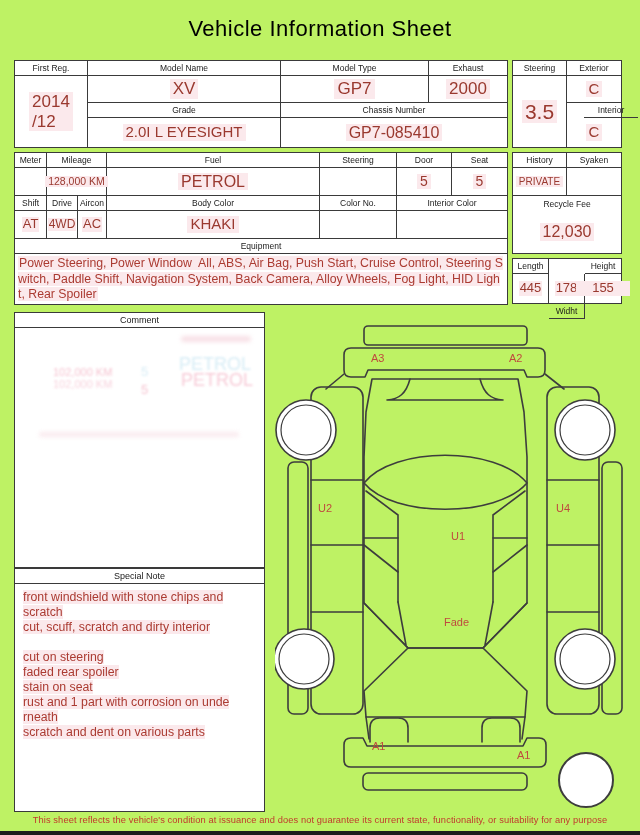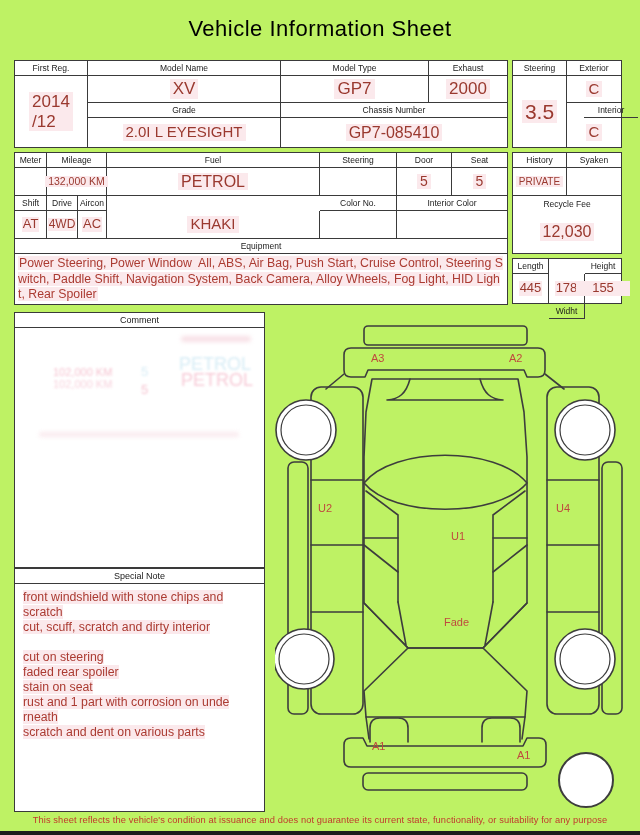--- a/index.html
+++ b/index.html
@@ -80,37 +80,38 @@
   <div class="c lbl bR bB" style="left:15px;top:153px;width:32px;height:15px;">Meter</div>
   <div class="c lbl bR bB" style="left:47px;top:153px;width:60px;height:15px;">Mileage</div>
   <div class="c lbl bR bB" style="left:107px;top:153px;width:213px;height:15px;">Fuel</div>
   <div class="c lbl bR bB" style="left:320px;top:153px;width:77px;height:15px;">Steering</div>
   <div class="c lbl bR bB" style="left:397px;top:153px;width:55px;height:15px;">Door</div>
   <div class="c lbl bB" style="left:452px;top:153px;width:55px;height:15px;">Seat</div>
   <div class="c val bR bB" style="left:15px;top:168px;width:32px;height:28px;">
       <span></span>
     </div>
   <div class="c val bR bB" style="left:47px;top:168px;width:60px;height:28px;font-size:10.5px;">
-      <span class="hl">132,000 KM</span>
+      <span class="hl">128,000 KM</span>
     </div>
   <div class="c val bR bB" style="left:107px;top:168px;width:213px;height:28px;font-size:16px;">
       <span class="hl">PETROL</span>
     </div>
   <div class="c val bR bB" style="left:320px;top:168px;width:77px;height:28px;">
       <span></span>
     </div>
   <div class="c val bR bB" style="left:397px;top:168px;width:55px;height:28px;font-size:14px;">
       <span class="hl">5</span>
     </div>
   <div class="c val bB" style="left:452px;top:168px;width:55px;height:28px;font-size:14px;">
       <span class="hl">5</span>
     </div>
   <div class="c lbl bR bB" style="left:15px;top:196px;width:32px;height:15px;">Shift</div>
   <div class="c lbl bR bB" style="left:47px;top:196px;width:31px;height:15px;">Drive</div>
   <div class="c lbl bR bB" style="left:78px;top:196px;width:29px;height:15px;">Aircon</div>
+  <div class="c lbl bR bB" style="left:107px;top:196px;width:213px;height:15px;">Body Color</div>
   <div class="c lbl bR bB" style="left:320px;top:196px;width:77px;height:15px;">Color No.</div>
   <div class="c lbl bB" style="left:397px;top:196px;width:110px;height:15px;">Interior Color</div>
   <div class="c val bR bB" style="left:15px;top:211px;width:32px;height:28px;font-size:13px;">
       <span class="hl" style="padding:0 1px;">AT</span>
     </div>
   <div class="c val bR bB" style="left:47px;top:211px;width:31px;height:28px;font-size:12px;">
       <span class="hl" style="padding:0 1px;">4WD</span>
     </div>
   <div class="c val bR bB" style="left:78px;top:211px;width:29px;height:28px;font-size:13px;">
       <span class="hl" style="padding:0 1px;">AC</span>

